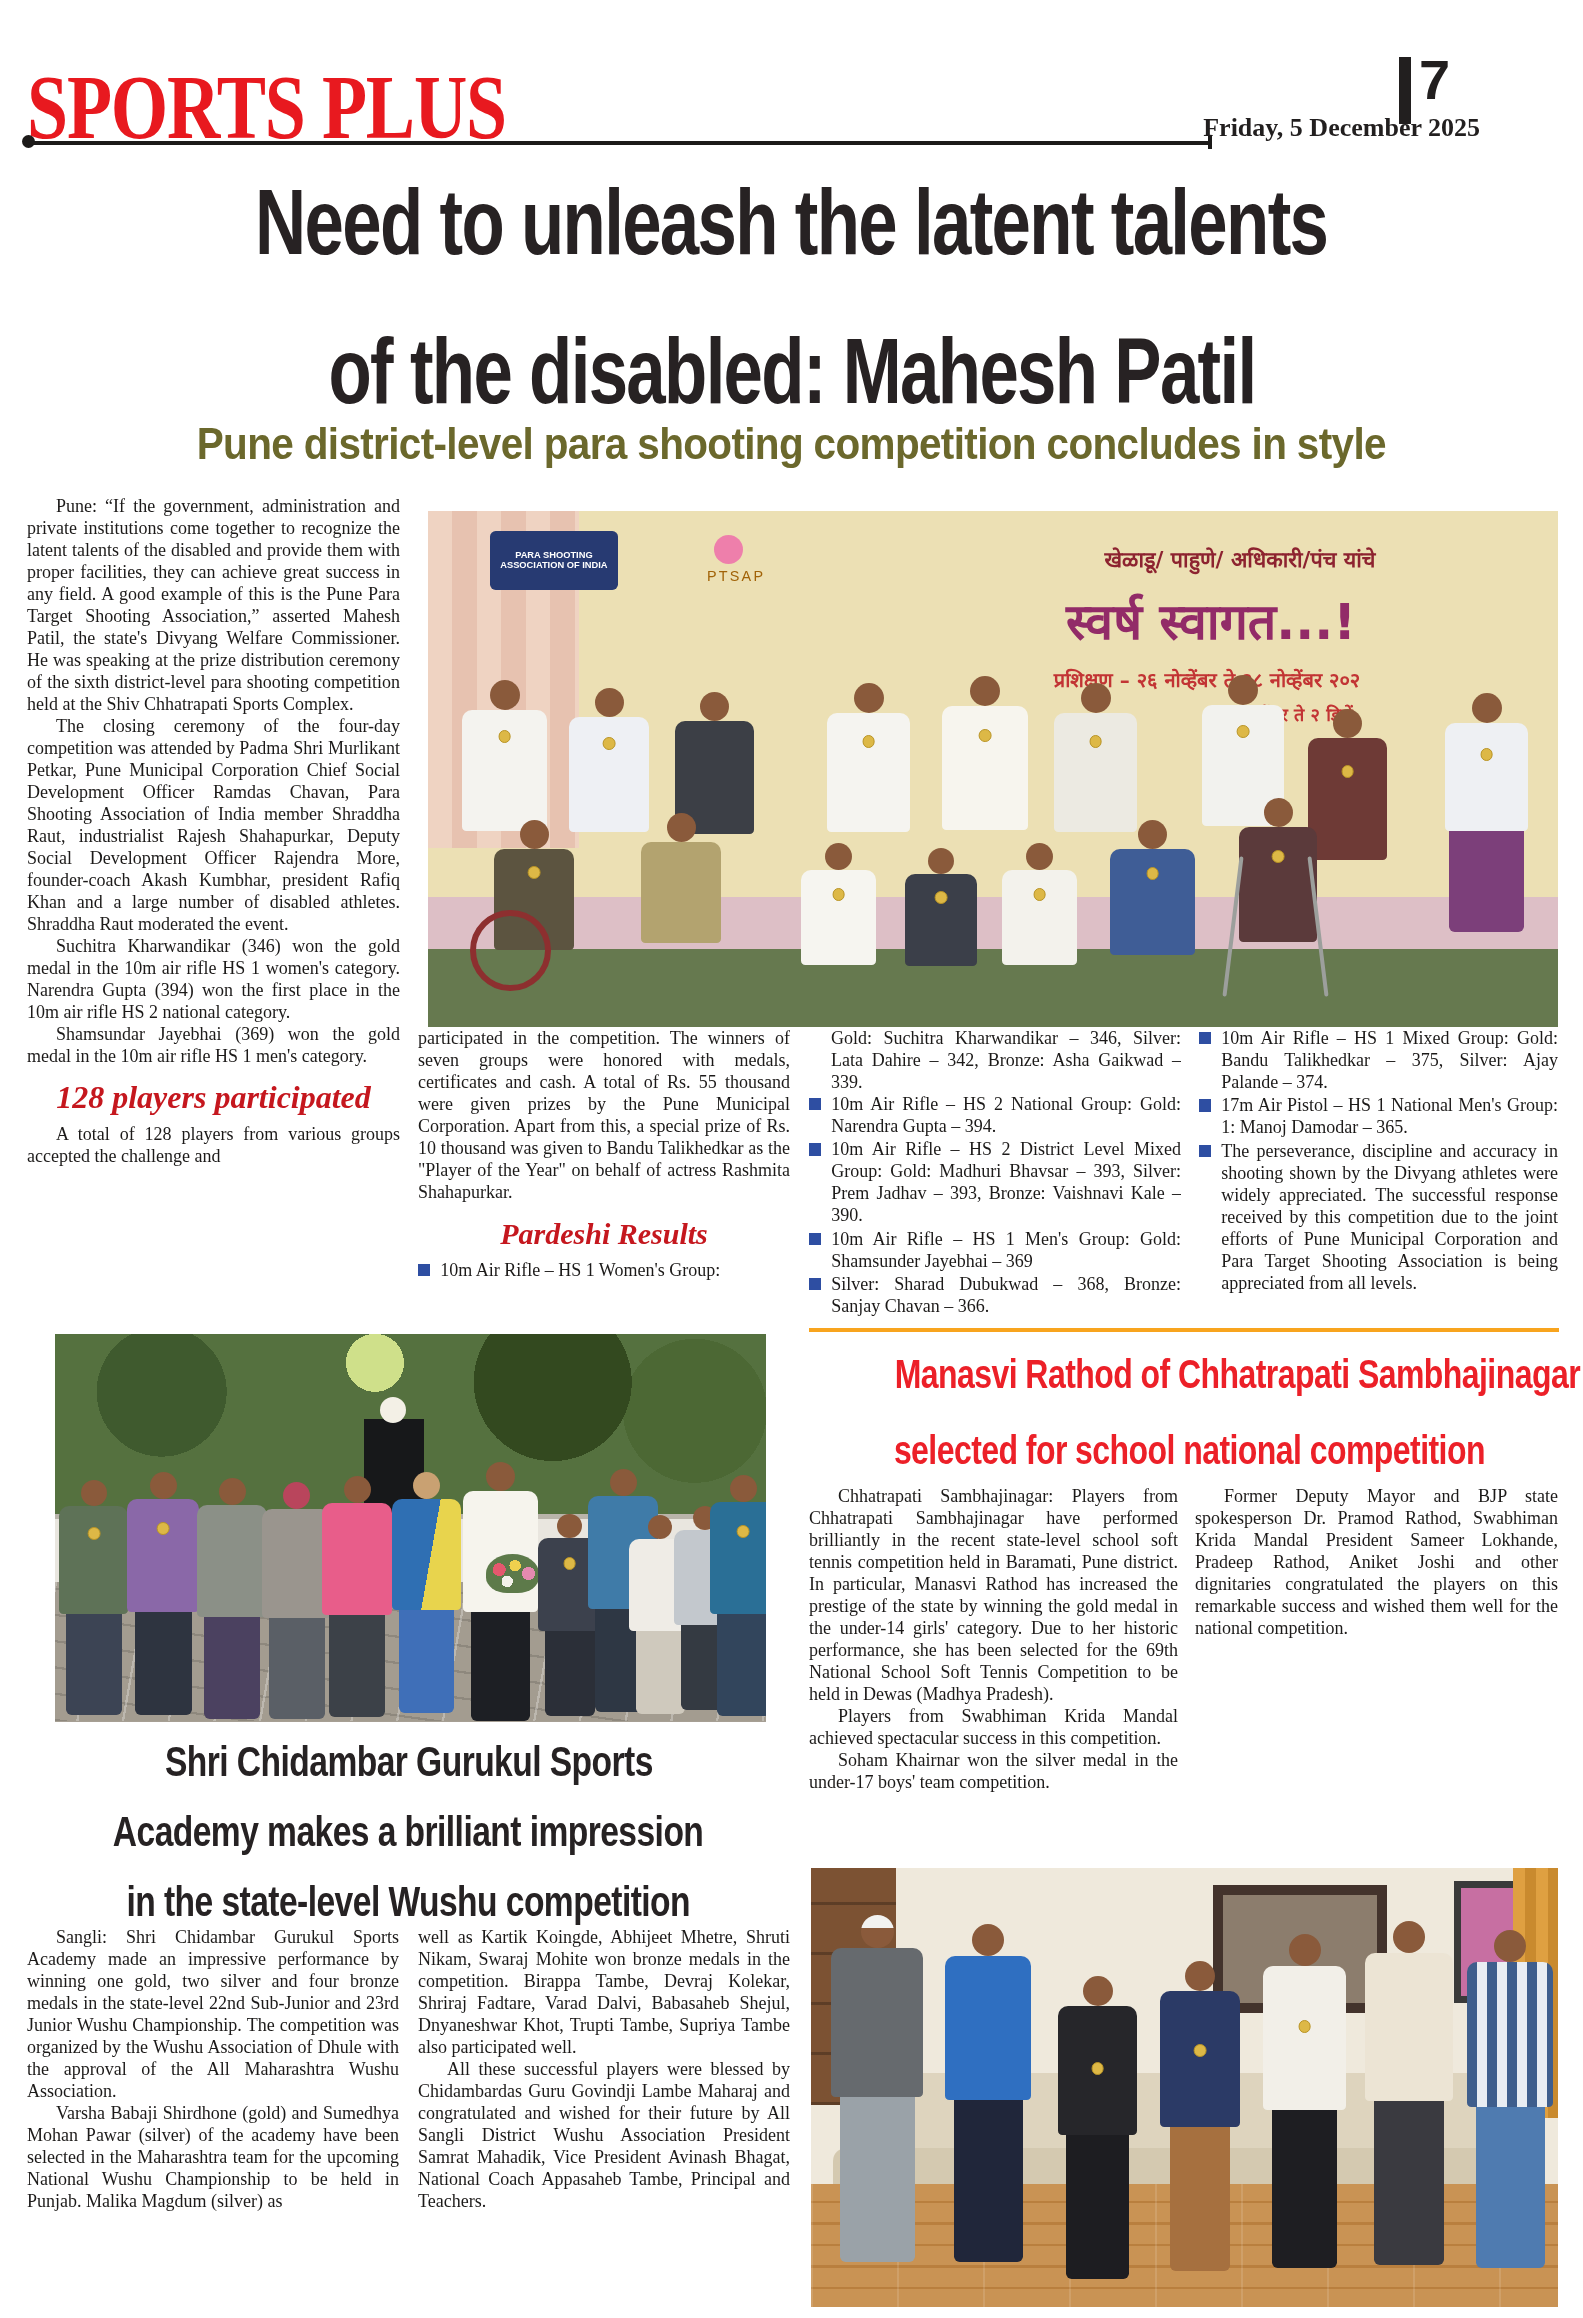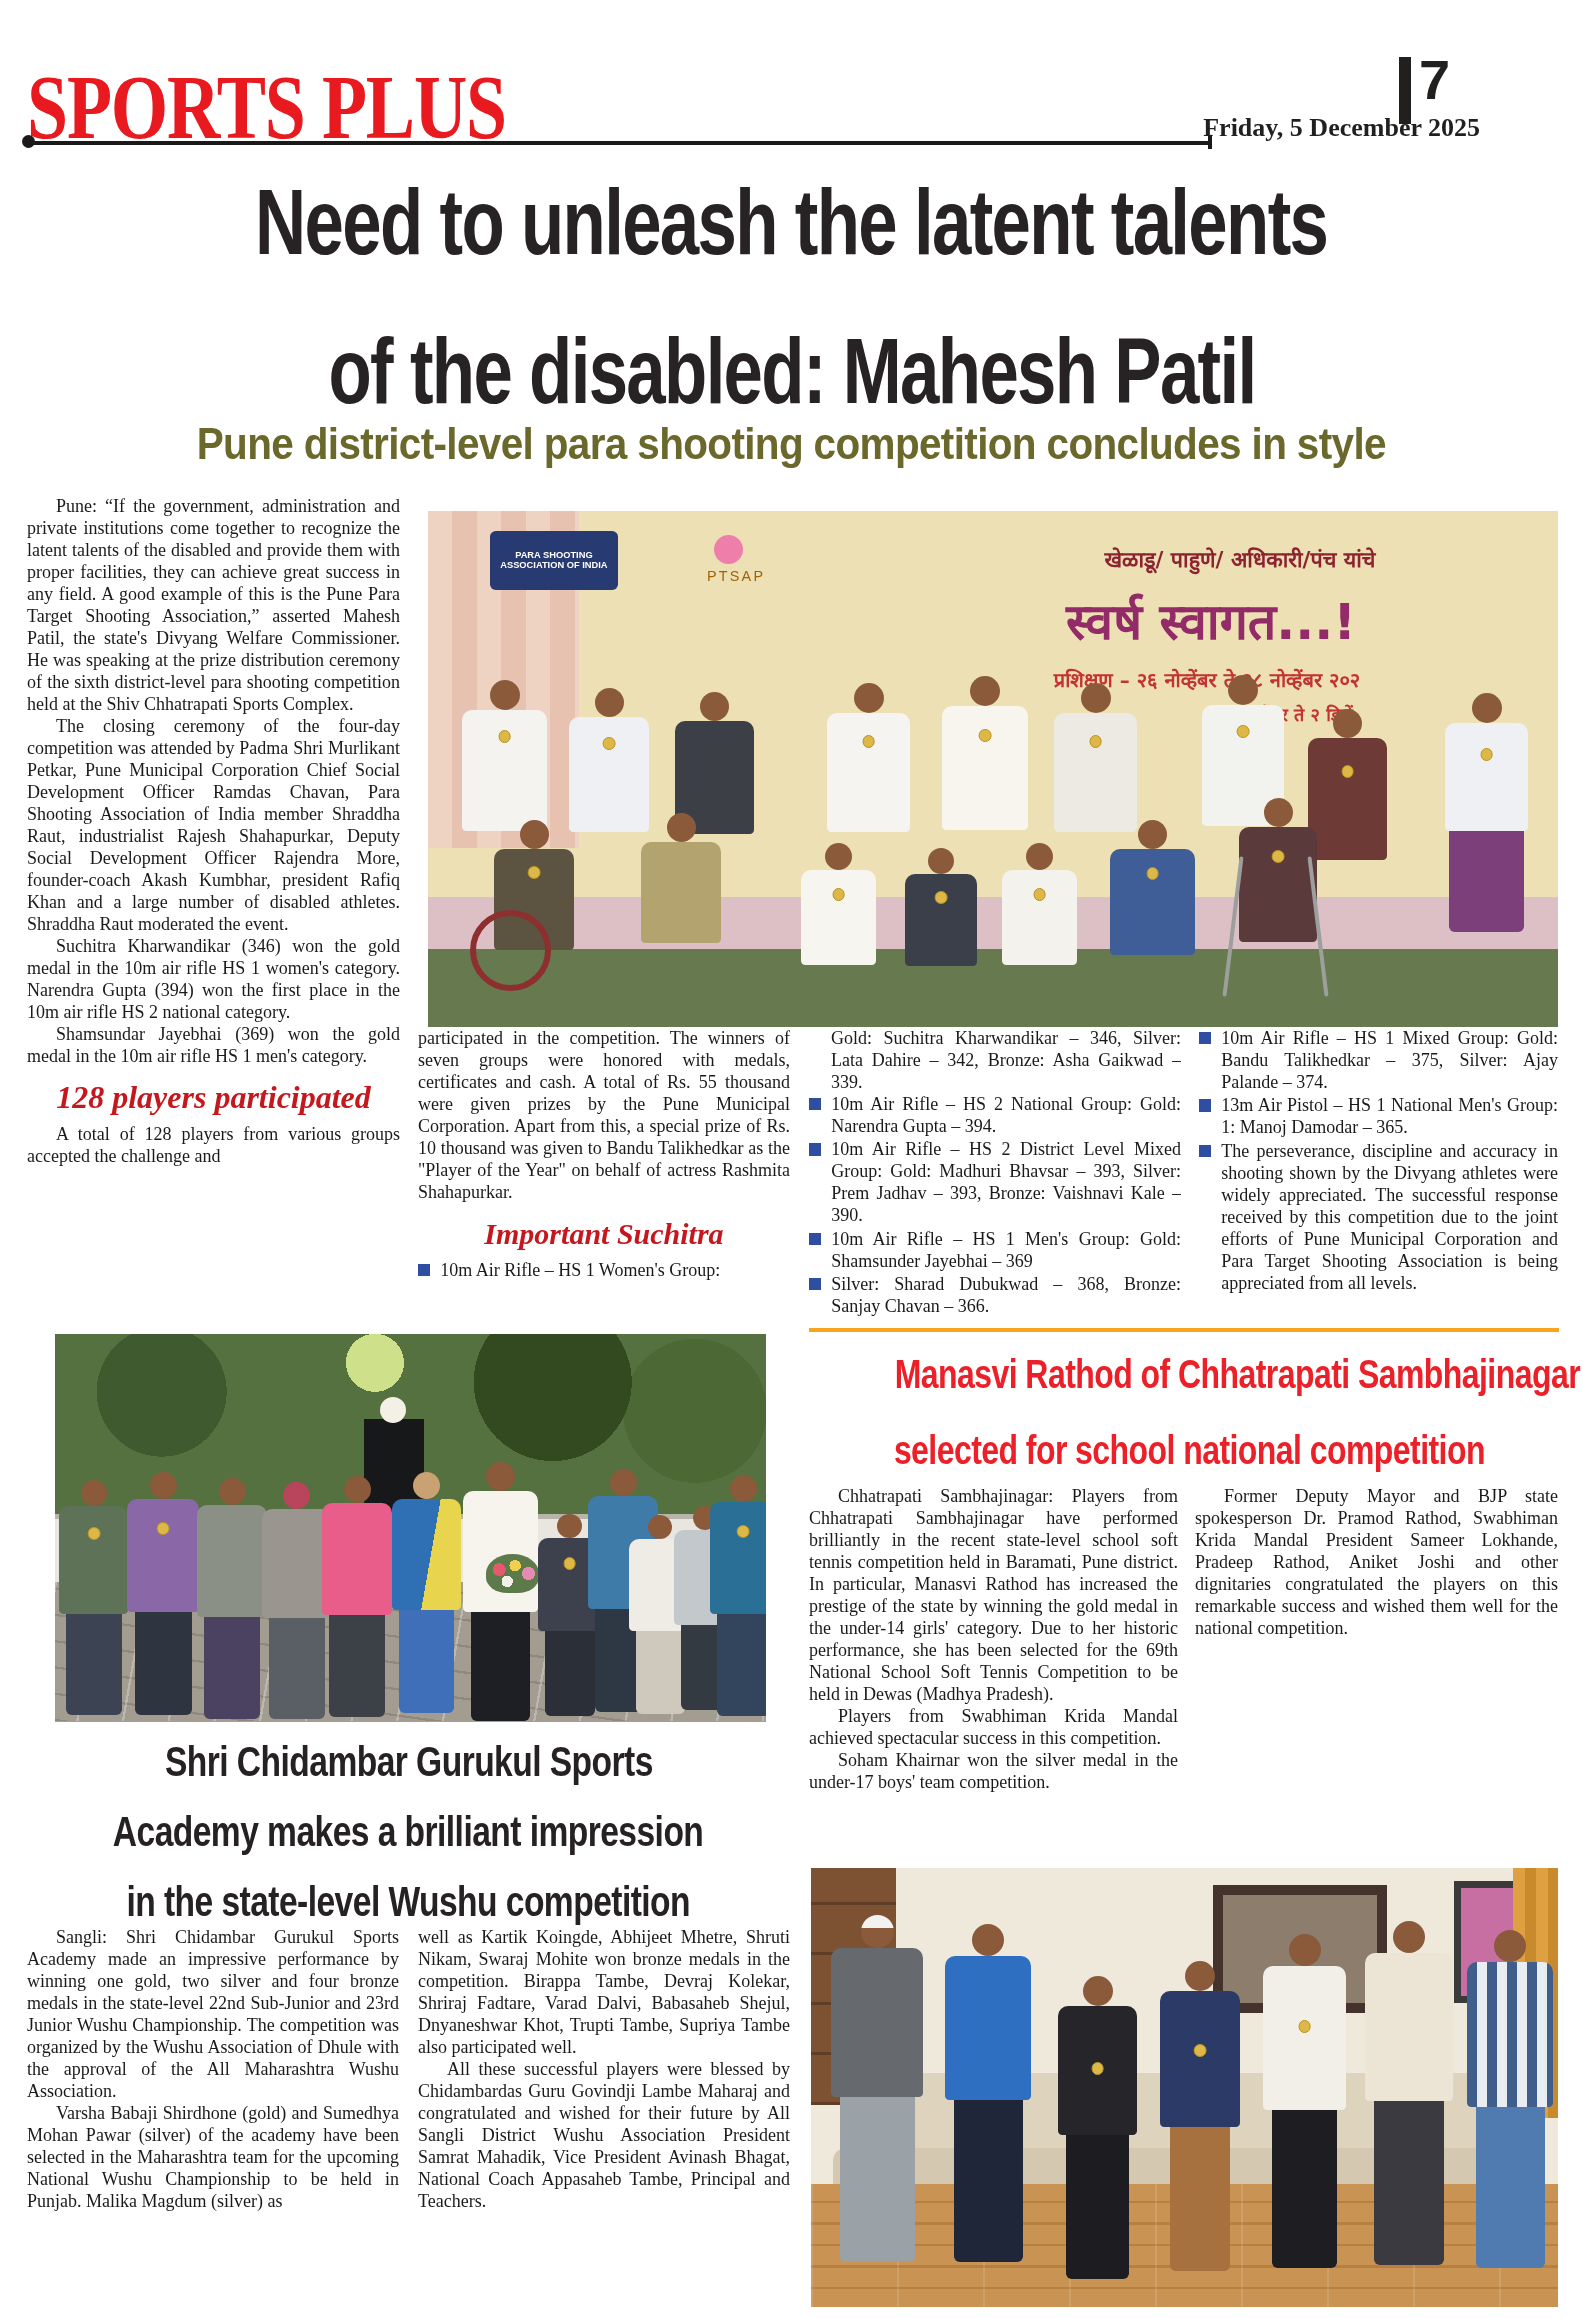--- a/index.html
+++ b/index.html
@@ -233,21 +233,21 @@
         <i class="hd" style="width:29px;height:29px"></i>
         <i class="tr" style="width:78px;height:115px"></i>
         <i class="mdl" style="top:52px"></i>
       </div>
     <div class="abs crutch" style="left:803px;top:345px;height:141px;transform:rotate(7deg);"></div>
     <div class="abs crutch" style="left:888px;top:345px;height:141px;transform:rotate(-7deg);"></div>
   </div>
 
   <div class="abs col" style="left:418px;top:1027px;width:372px;height:302px;">
     <p class="noind">participated in the competition. The winners of seven groups were honored with medals, certificates and cash. A total of Rs. 55 thousand were given prizes by the Pune Municipal Corporation. Apart from this, a special prize of Rs. 10 thousand was given to Bandu Talikhedkar as the "Player of the Year" on behalf of actress Rashmita Shahapurkar.</p>
-    <p class="redhead" style="font-size:30px;">Important Suchitra</p>
+    <p class="redhead" style="font-size:30px;">Pardeshi Results</p>
     <ul class="res">
       <li>
           <span class="sq"></span>
           <span class="tx">10m Air Rifle – HS 1 Women's Group:</span>
         </li>
     </ul>
   </div>
 
   <div class="abs col" style="left:809px;top:1027px;width:372px;height:302px;">
     <p class="hang">Gold: Suchitra Kharwandikar – 346, Silver: Lata Dahire – 342, Bronze: Asha Gaikwad – 339.</p>
@@ -272,21 +272,21 @@
   </div>
 
   <div class="abs col" style="left:1199px;top:1027px;width:359px;height:302px;">
     <ul class="res">
       <li>
           <span class="sq"></span>
           <span class="tx">10m Air Rifle – HS 1 Mixed Group: Gold: Bandu Talikhedkar – 375, Silver: Ajay Palande – 374.</span>
         </li>
       <li>
           <span class="sq"></span>
-          <span class="tx">13m Air Pistol – HS 1 National Men's Group: 1: Manoj Damodar – 365.</span>
+          <span class="tx">17m Air Pistol – HS 1 National Men's Group: 1: Manoj Damodar – 365.</span>
         </li>
       <li>
           <span class="sq"></span>
           <span class="tx">The perseverance, discipline and accuracy in shooting shown by the Divyang athletes were widely appreciated. The successful response received by this competition due to the joint efforts of Pune Municipal Corporation and Para Target Shooting Association is being appreciated from all levels.</span>
         </li>
     </ul>
   </div>
 
   <div class="abs orange-rule" style="left:809px;top:1328px;width:750px;"></div>
 

